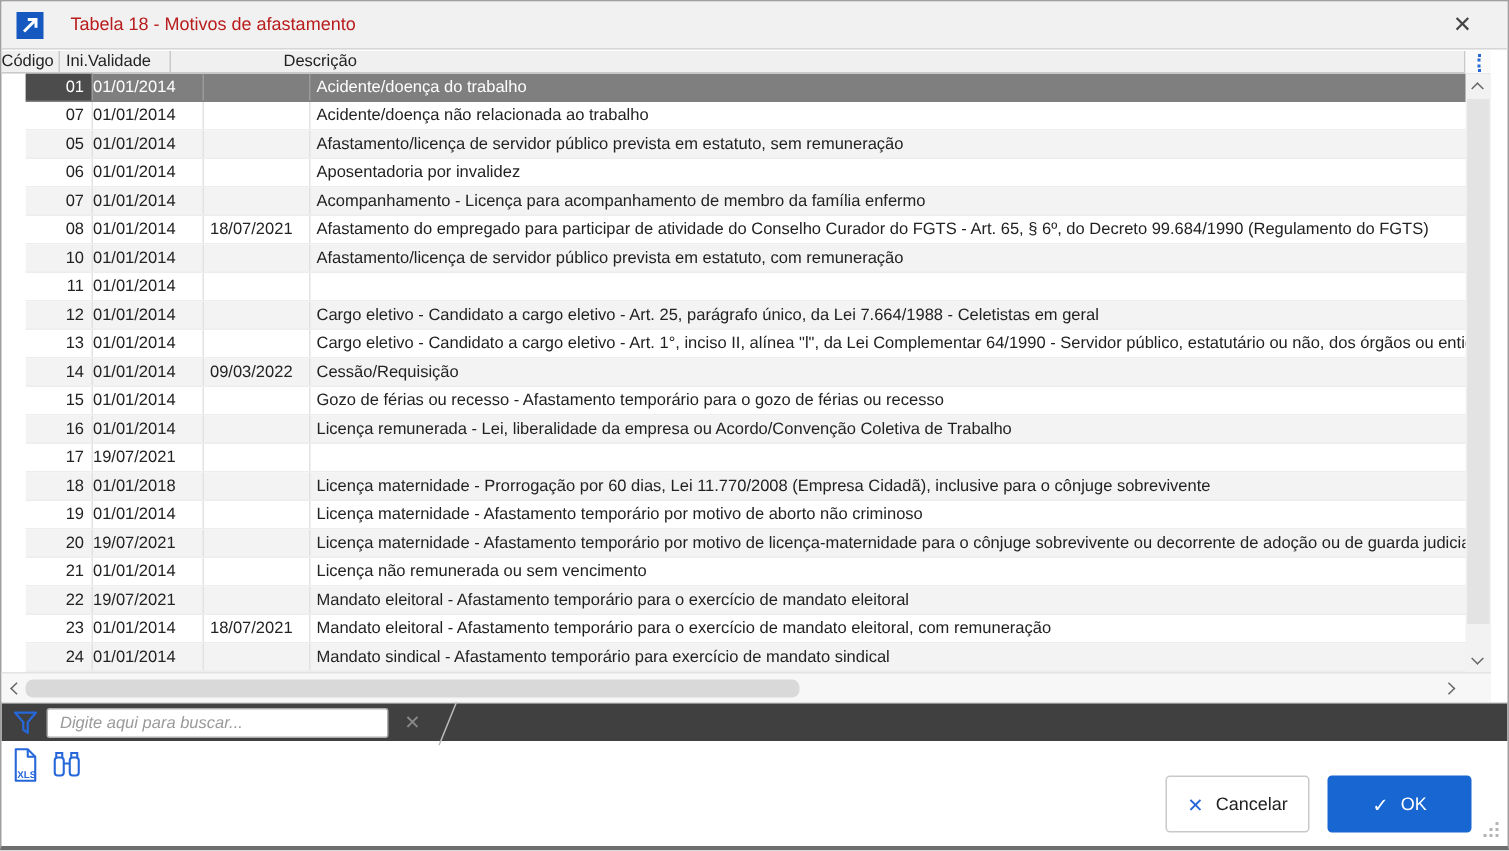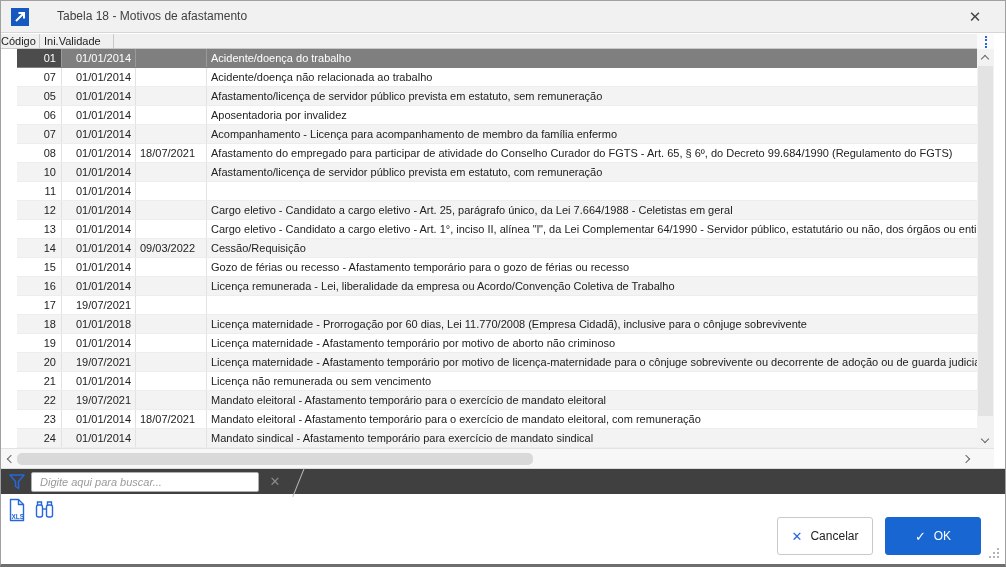--- a/index.html
+++ b/index.html
@@ -10,41 +10,41 @@
     border:1px solid #a0a0a0;
     border-bottom:3px solid #6e6e6e;
     font-family:"Liberation Sans", sans-serif;
     overflow:hidden;
     color:#222;
   }
   
   .titlebar { position:absolute; top:0; left:0; right:0; height:32px; background:#f1f1f1; border-bottom:1px solid #d6d6d6; }
   .app-icon { position:absolute; left:10px; top:7px; width:18px; height:18px; background:var(--title-icon,#1458c0); }
   .app-icon svg { display:block; }
-  .title-text { position:absolute; left:56px; top:0; line-height:31px; font-size:12px; color:#404040; }
+  .title-text { position:absolute; left:46px; top:0; line-height:31px; font-size:12px; color:#b91c1c; }
   .close-btn { position:absolute; right:14px; top:0; width:32px; height:32px; text-align:center; line-height:32px; font-size:15px; color:#444; cursor:default; }
   
   .ghead { position:absolute; top:33px; left:0; width:976px; height:15px; display:flex; background:#f0f0f0; border-bottom:1px solid #c9c9c9; font-size:11px; color:#222; }
   .ghead .hcell { line-height:14px; border-right:1px solid #c9c9c9; overflow:hidden; white-space:nowrap; }
   .h-codigo { width:39px; text-align:right; padding-right:5px; }
   .h-ini { width:74px; padding-left:4px; }
   .h-fin { width:71px; padding-left:4px;margin-top:28px; }
   .h-desc { flex:1; padding-left:4px; }
   .head-options { position:absolute; top:33px; left:976px; width:17px; height:15px; display:flex; align-items:center; justify-content:center; background:#fafafa; }
   .dots-v { width:0; height:12px; border-left:2px dotted var(--accent,#2667d9); }
   
   .gbody { position:absolute; top:48px; left:16px; width:976px; height:399px; overflow:hidden; font-size:11px; }
   .trow { display:flex; height:19px; background:#fff; border-bottom:1px solid #ededed; }
   .trow.alt { background:#f3f3f3; }
   .trow.selected { background:var(--selected-row,#7f7f7f); color:#fff; border-bottom-color:var(--selected-row,#7f7f7f); }
   .trow.selected .c-codigo { background:var(--selected-row-first-cell,#4c4c4c); }
   .cell { line-height:18px; border-right:1px solid #e2e2e2; overflow:hidden; white-space:nowrap; }
   .trow.selected .cell { border-right-color:#9a9a9a; }
   .c-codigo { width:45px; text-align:right; padding-right:5px; }
-  .c-ini { width:74px; padding-left:14px; }
+  .c-ini { width:74px; padding-left:0; }
   .c-fin { width:71px; padding-left:4px; }
   .c-desc { flex:1; padding-left:4px; }
   
   .vscroll { position:absolute; top:48px; left:976px; width:17px; height:399px; background:#f2f2f2; }
   .vthumb { position:absolute; top:17px; left:1px; width:15px; height:350px; background:#e3e3e3; }
   .hscroll { position:absolute; top:447px; left:0; width:993px; height:20px; background:#f7f7f7; border-top:1px solid #e3e3e3; }
   .hthumb { position:absolute; top:4px; left:16px; width:516px; height:12px; background:#d9d9d9; border-radius:5px; }
   .sbtn { position:absolute; width:16px; height:16px; display:flex; align-items:center; justify-content:center; }
   .chev { width:6px; height:6px; border-right:1.4px solid #666; border-bottom:1.4px solid #666; display:block; }
   .chev.up { transform:rotate(225deg); margin-top:3px; }
@@ -86,20 +86,21 @@
     <div class="title-text">Tabela 18 - Motivos de afastamento</div>
     <div class="close-btn">
       <span>✕</span>
     </div>
   </div>
 
   <div class="ghead">
     <div class="hcell h-codigo">Código</div>
     <div class="hcell h-ini">Ini.Validade</div>
     <div class="hcell h-fin">Fin.Validade</div>
+    <div class="hcell h-desc">Descrição</div>
   </div>
   <div class="head-options">
     <div class="dots-v"></div>
   </div>
 
   <div class="gbody">
       <div class="trow selected">
         <div class="cell c-codigo">01</div>
         <div class="cell c-ini">01/01/2014</div>
         <div class="cell c-fin"></div>

